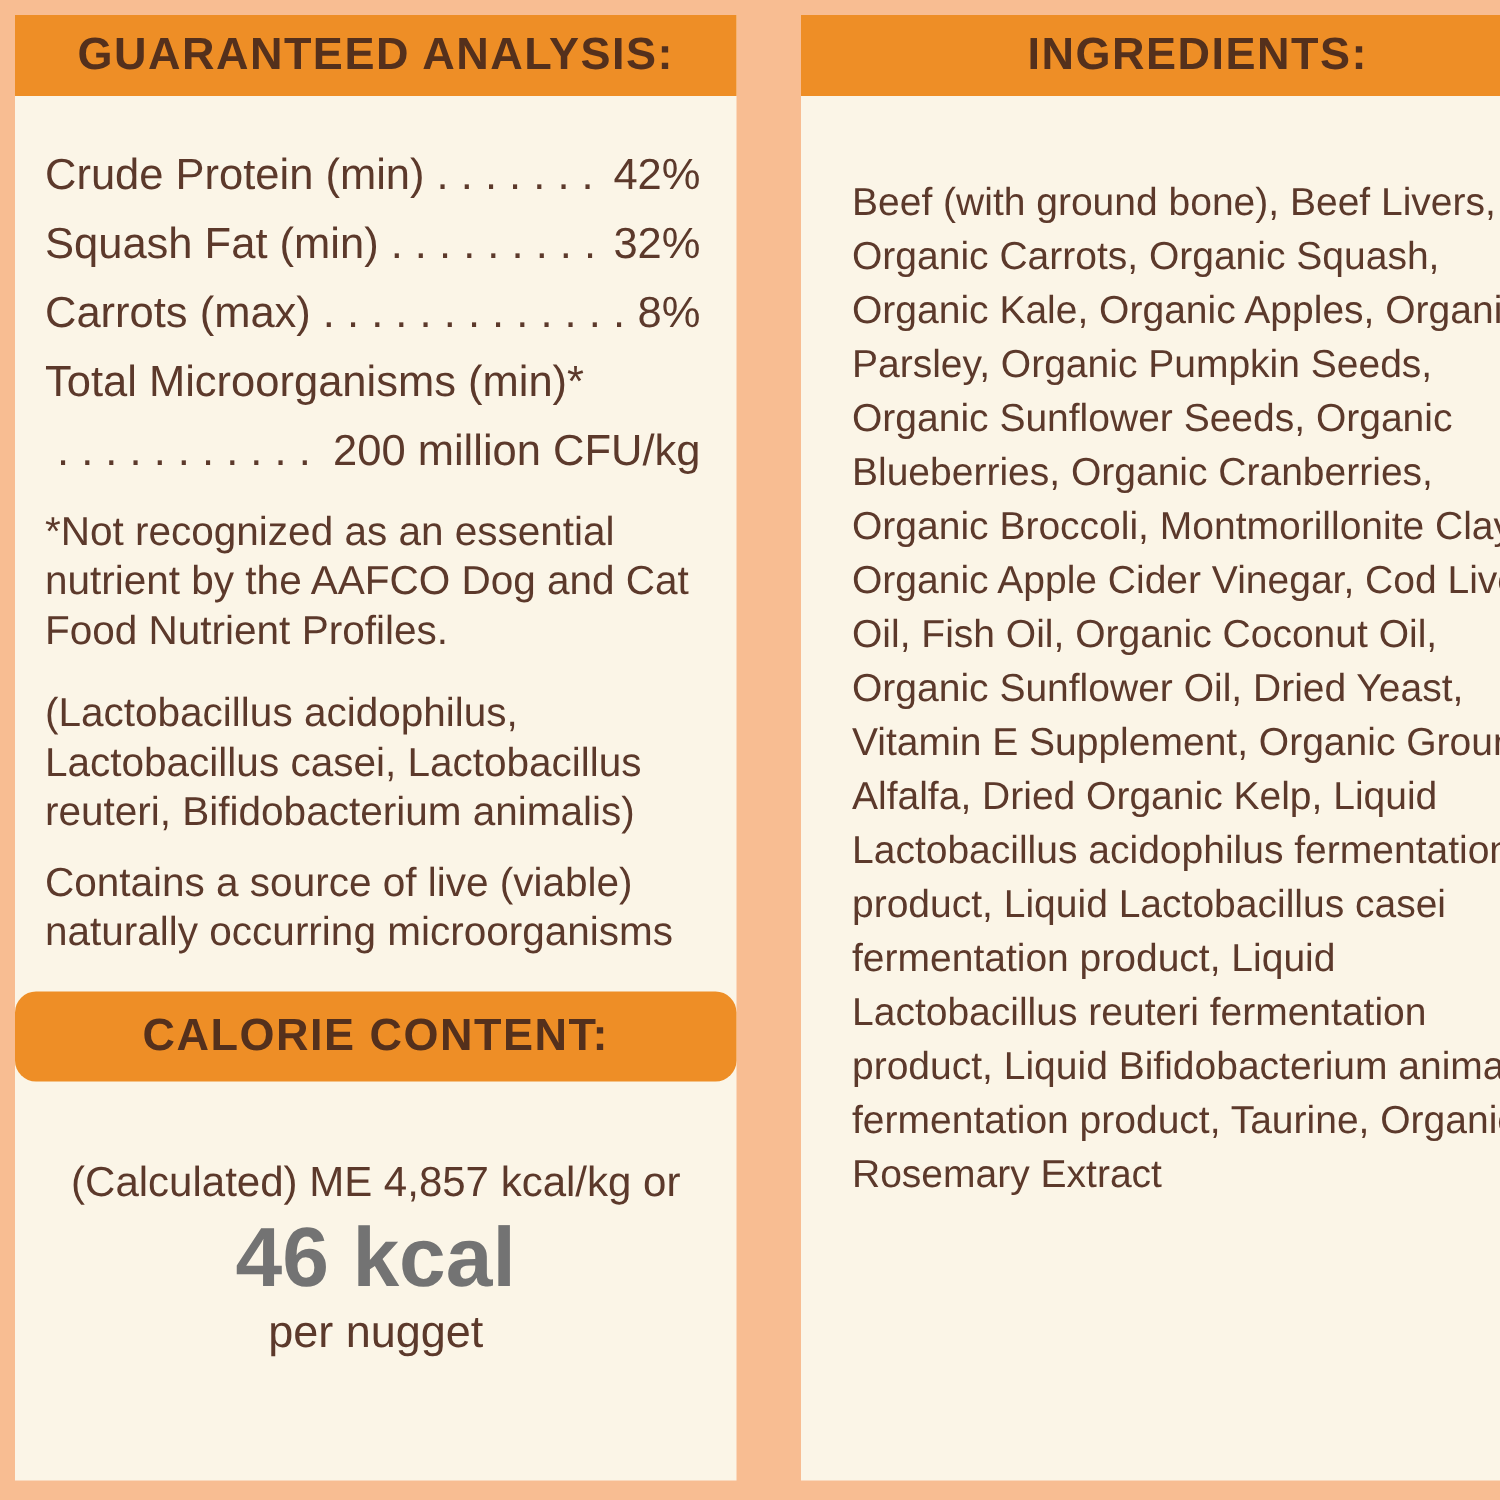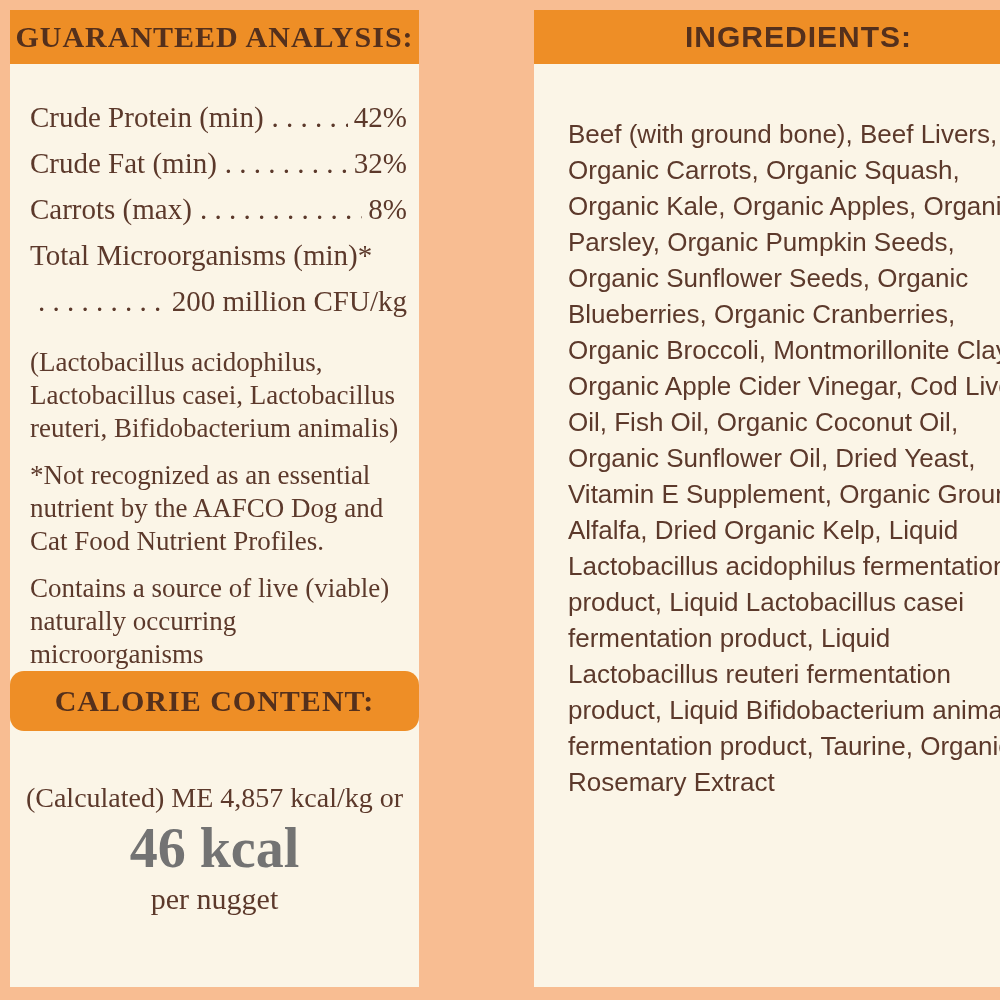--- a/index.html
+++ b/index.html
@@ -12,40 +12,40 @@
     overflow: hidden;
   }
   .panel {
     position: absolute;
     top: 10px;
     height: 977px;
     background: #FBF5E7;
     display: flex;
     flex-direction: column;
   }
-  .panel-left  { left: 10px;  width: 409px; font-family: Liberation Serif, serif; }
+  .panel-left  { left: 10px;  width: 481px; }
   .panel-right { left: 534px; width: 529px; }
   .bar {
     background: #EE8E26;
     height: 54px;
     flex: 0 0 54px;
     display: flex;
     align-items: center;
     justify-content: center;
     font-size: 30px;
     font-weight: bold;
     letter-spacing: 1px;
     color: #54301C;
   }
   .bar-calorie { height: 60px; flex: 0 0 60px; border-radius: 14px; }
 
   
   .analysis {
     flex: 1 1 auto;
-    padding: 30px 12px 0 20px;
+    padding: 30px 24px 0 20px;
     font-size: 29px;
   }
   .row {
     display: flex;
     align-items: baseline;
     line-height: 46px;
     white-space: nowrap;
   }
   .row .label { flex: 0 0 auto; }
   .row .leader {
@@ -104,43 +104,43 @@
 
   <div class="analysis">
 
     <div class="row">
       <span class="label">Crude Protein (min)</span>
       <span class="leader"></span>
       <span class="value">42%</span>
     </div>
 
     <div class="row">
-      <span class="label">Crude Fat (min)</span>
+      <span class="label">Squash Fat (min)</span>
       <span class="leader"></span>
       <span class="value">32%</span>
     </div>
 
 
     <div class="row">
       <span class="label">Carrots (max)</span>
       <span class="leader"></span>
       <span class="value">8%</span>
     </div>
 
     <div class="row">
       <span class="label">Total Microorganisms (min)*</span>
     </div>
 
     <div class="row">
       <span class="leader"></span>
       <span class="value">200 million CFU/kg</span>
     </div>
 
+    <p class="note">*Not recognized as an essential nutrient by the AAFCO Dog and Cat Food Nutrient Profiles.</p>
     <p class="note note-first">(Lactobacillus acidophilus, Lactobacillus casei, Lactobacillus reuteri, Bifidobacterium animalis)</p>
-    <p class="note">*Not recognized as an essential nutrient by the AAFCO Dog and Cat Food Nutrient Profiles.</p>
     <p class="note">Contains a source of live (viable) naturally occurring microorganisms</p>
 
   </div>
 
   <div class="bar bar-calorie">
     <span>CALORIE CONTENT:</span>
   </div>
 
   <div class="calorie">
     <div class="calorie-line">(Calculated) ME 4,857 kcal/kg or</div>

